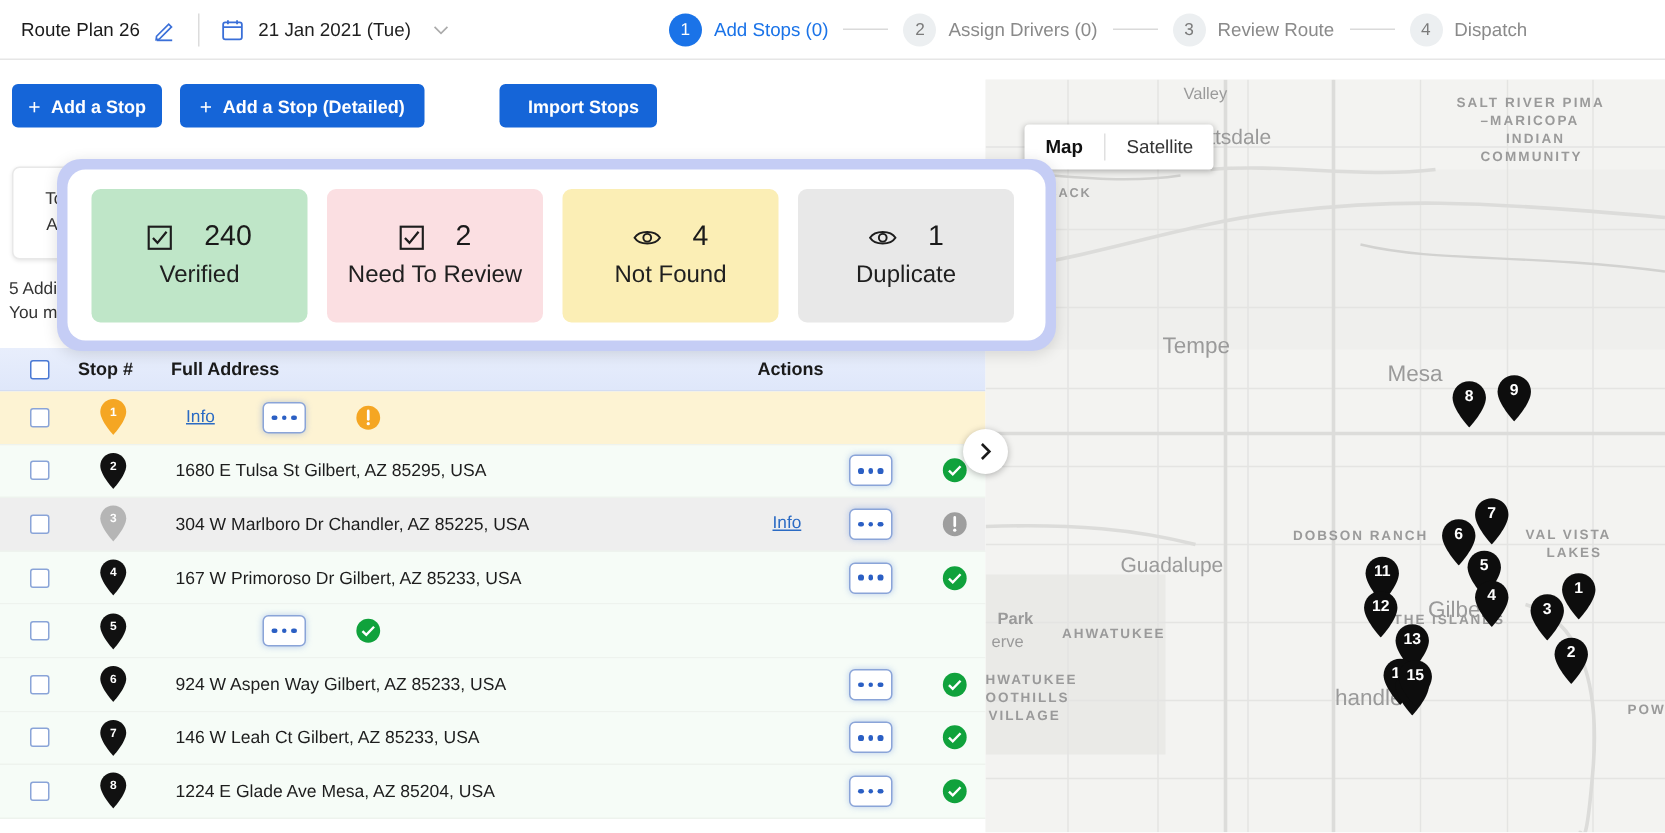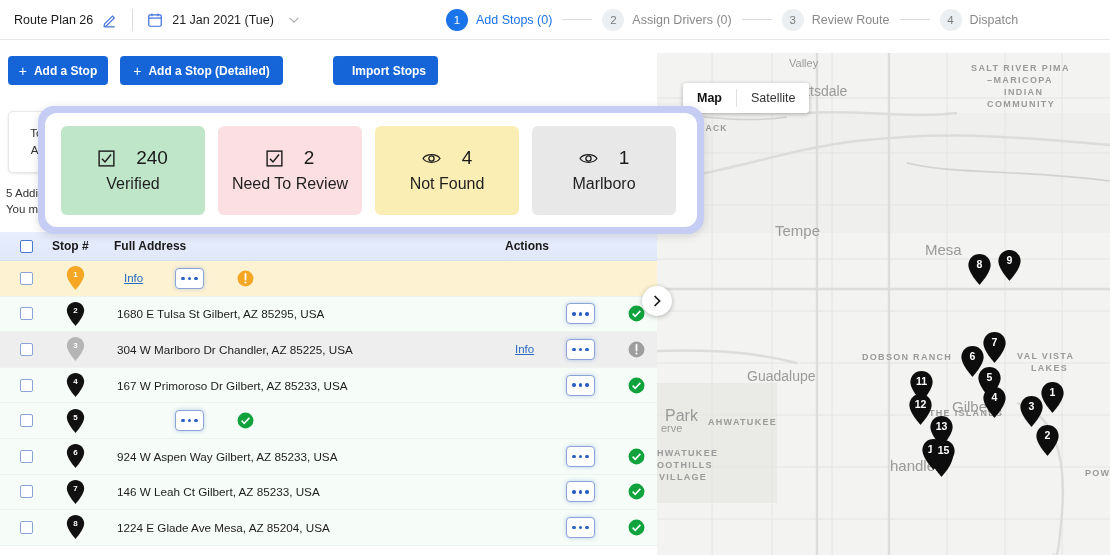--- a/index.html
+++ b/index.html
@@ -485,21 +485,21 @@
   <div class="mlabel" style="left:347px;top:34px;font-size:9px;letter-spacing:1.4px;font-weight:700;">INDIAN</div>
   <div class="mlabel" style="left:330px;top:46px;font-size:9px;letter-spacing:1.4px;font-weight:700;">COMMUNITY</div>
   <div class="mlabel" style="left:125px;top:30px;font-size:14px;letter-spacing:0px;font-weight:400;">Scottsdale</div>
   <div class="mlabel" style="left:28px;top:70px;font-size:8.5px;letter-spacing:1.2px;font-weight:700;">​ELBACK</div>
   <div class="mlabel" style="left:118px;top:169px;font-size:15px;letter-spacing:0px;font-weight:400;">Tempe</div>
   <div class="mlabel" style="left:268px;top:188px;font-size:15px;letter-spacing:0px;font-weight:400;">Mesa</div>
   <div class="mlabel" style="left:205px;top:299px;font-size:9px;letter-spacing:1.3px;font-weight:700;">DOBSON RANCH</div>
   <div class="mlabel" style="left:360px;top:298px;font-size:9px;letter-spacing:1.3px;font-weight:700;">VAL VISTA</div>
   <div class="mlabel" style="left:374px;top:310px;font-size:9px;letter-spacing:1.3px;font-weight:700;">LAKES</div>
   <div class="mlabel" style="left:90px;top:315px;font-size:14px;letter-spacing:0px;font-weight:400;">Guadalupe</div>
-  <div class="mlabel" style="left:8px;top:354px;font-size:16px;letter-spacing:0px;font-weight:400;">Park</div>
+  <div class="mlabel" style="left:8px;top:354px;font-size:11px;letter-spacing:0px;font-weight:700;">Park</div>
   <div class="mlabel" style="left:4px;top:369px;font-size:11px;letter-spacing:0px;font-weight:400;">erve</div>
   <div class="mlabel" style="left:51px;top:364px;font-size:9px;letter-spacing:1.3px;font-weight:700;">AHWATUKEE</div>
   <div class="mlabel" style="left:0px;top:395px;font-size:9px;letter-spacing:1.3px;font-weight:700;">HWATUKEE</div>
   <div class="mlabel" style="left:0px;top:407px;font-size:9px;letter-spacing:1.3px;font-weight:700;">OOTHILLS</div>
   <div class="mlabel" style="left:2px;top:419px;font-size:9px;letter-spacing:1.3px;font-weight:700;">VILLAGE</div>
   <div class="mlabel" style="left:272px;top:355px;font-size:9px;letter-spacing:1.3px;font-weight:700;">THE ISLANDS</div>
   <div class="mlabel" style="left:295px;top:345px;font-size:15px;letter-spacing:0px;font-weight:400;">Gilbert</div>
   <div class="mlabel" style="left:233px;top:404px;font-size:15px;letter-spacing:0px;font-weight:400;">handler</div>
   <div class="mlabel" style="left:428px;top:415px;font-size:9px;letter-spacing:1.3px;font-weight:700;">POW</div>
       </div>
@@ -636,18 +636,18 @@
     <div class="lbl">Not Found</div>
   </div>
   <div class="scard c-dup">
     <div class="top">
       <svg width="19" height="15" viewBox="0 0 22 15">
   <path d="M1.2 7.5 C5 1.6, 17 1.6, 20.8 7.5 C17 13.4, 5 13.4, 1.2 7.5 Z" fill="none" stroke="#1d1d1d" stroke-width="1.5"></path>
   <circle cx="11" cy="7.5" r="3" fill="none" stroke="#1d1d1d" stroke-width="1.5"></circle>
             </svg>
       <span class="num">1</span>
     </div>
-    <div class="lbl">Marlboro</div>
+    <div class="lbl">Duplicate</div>
   </div>
       </div>
   </div>
 
 </div>
 
 </body></html>

